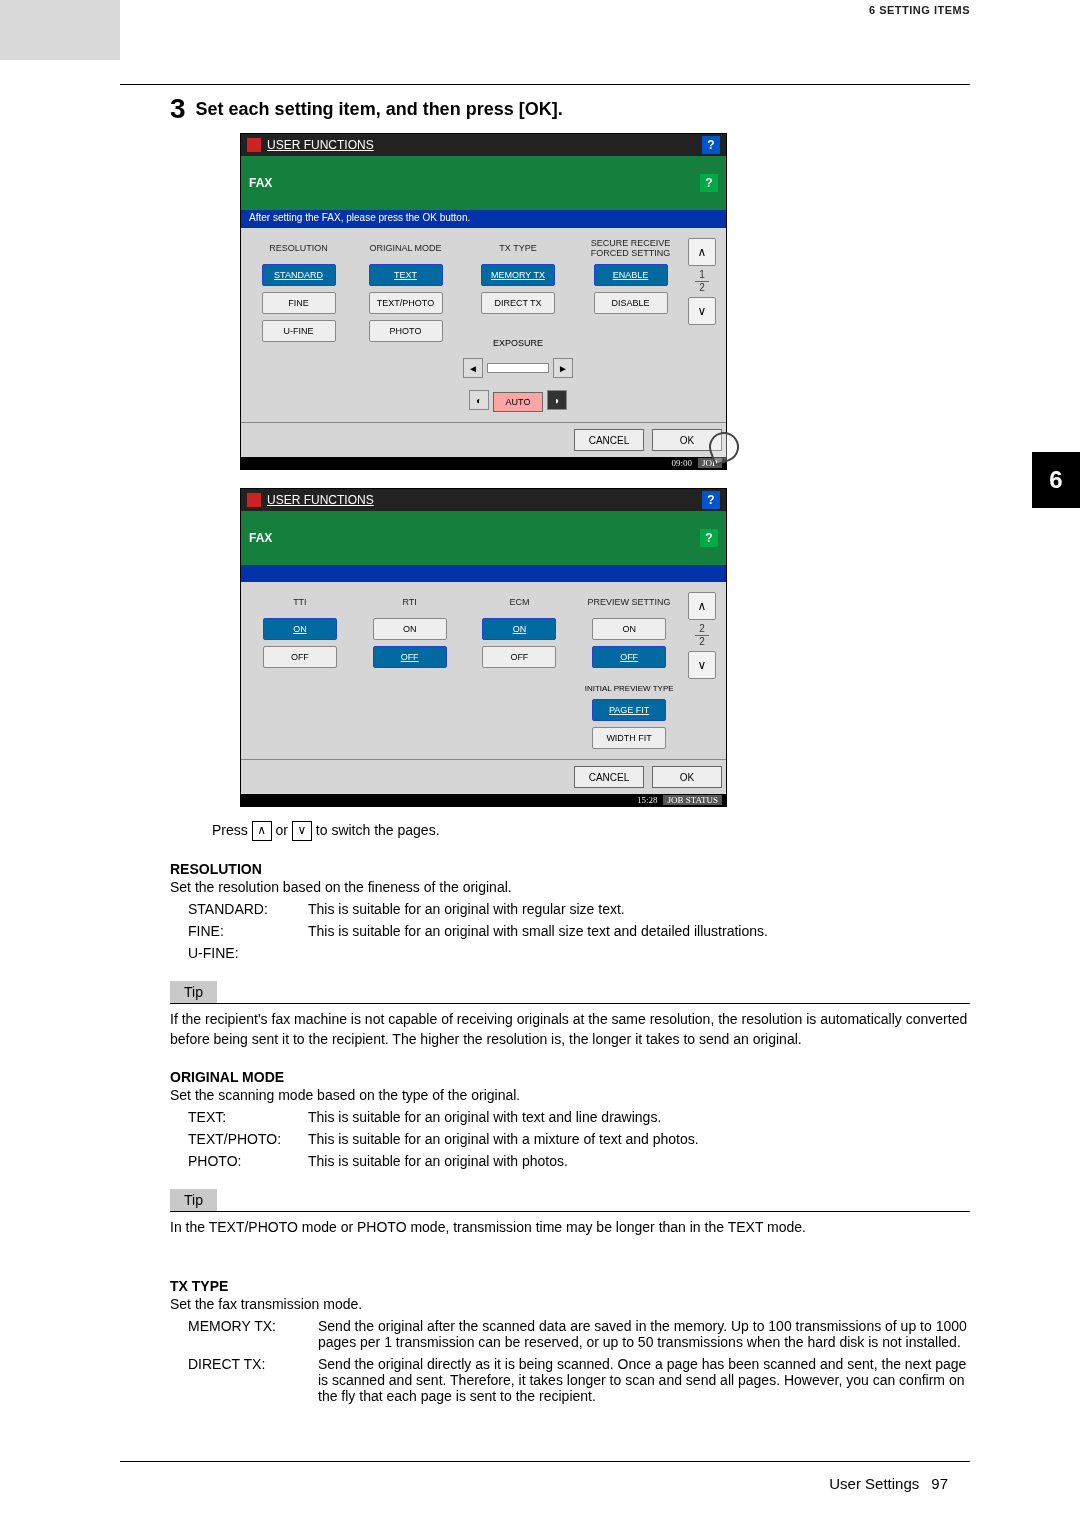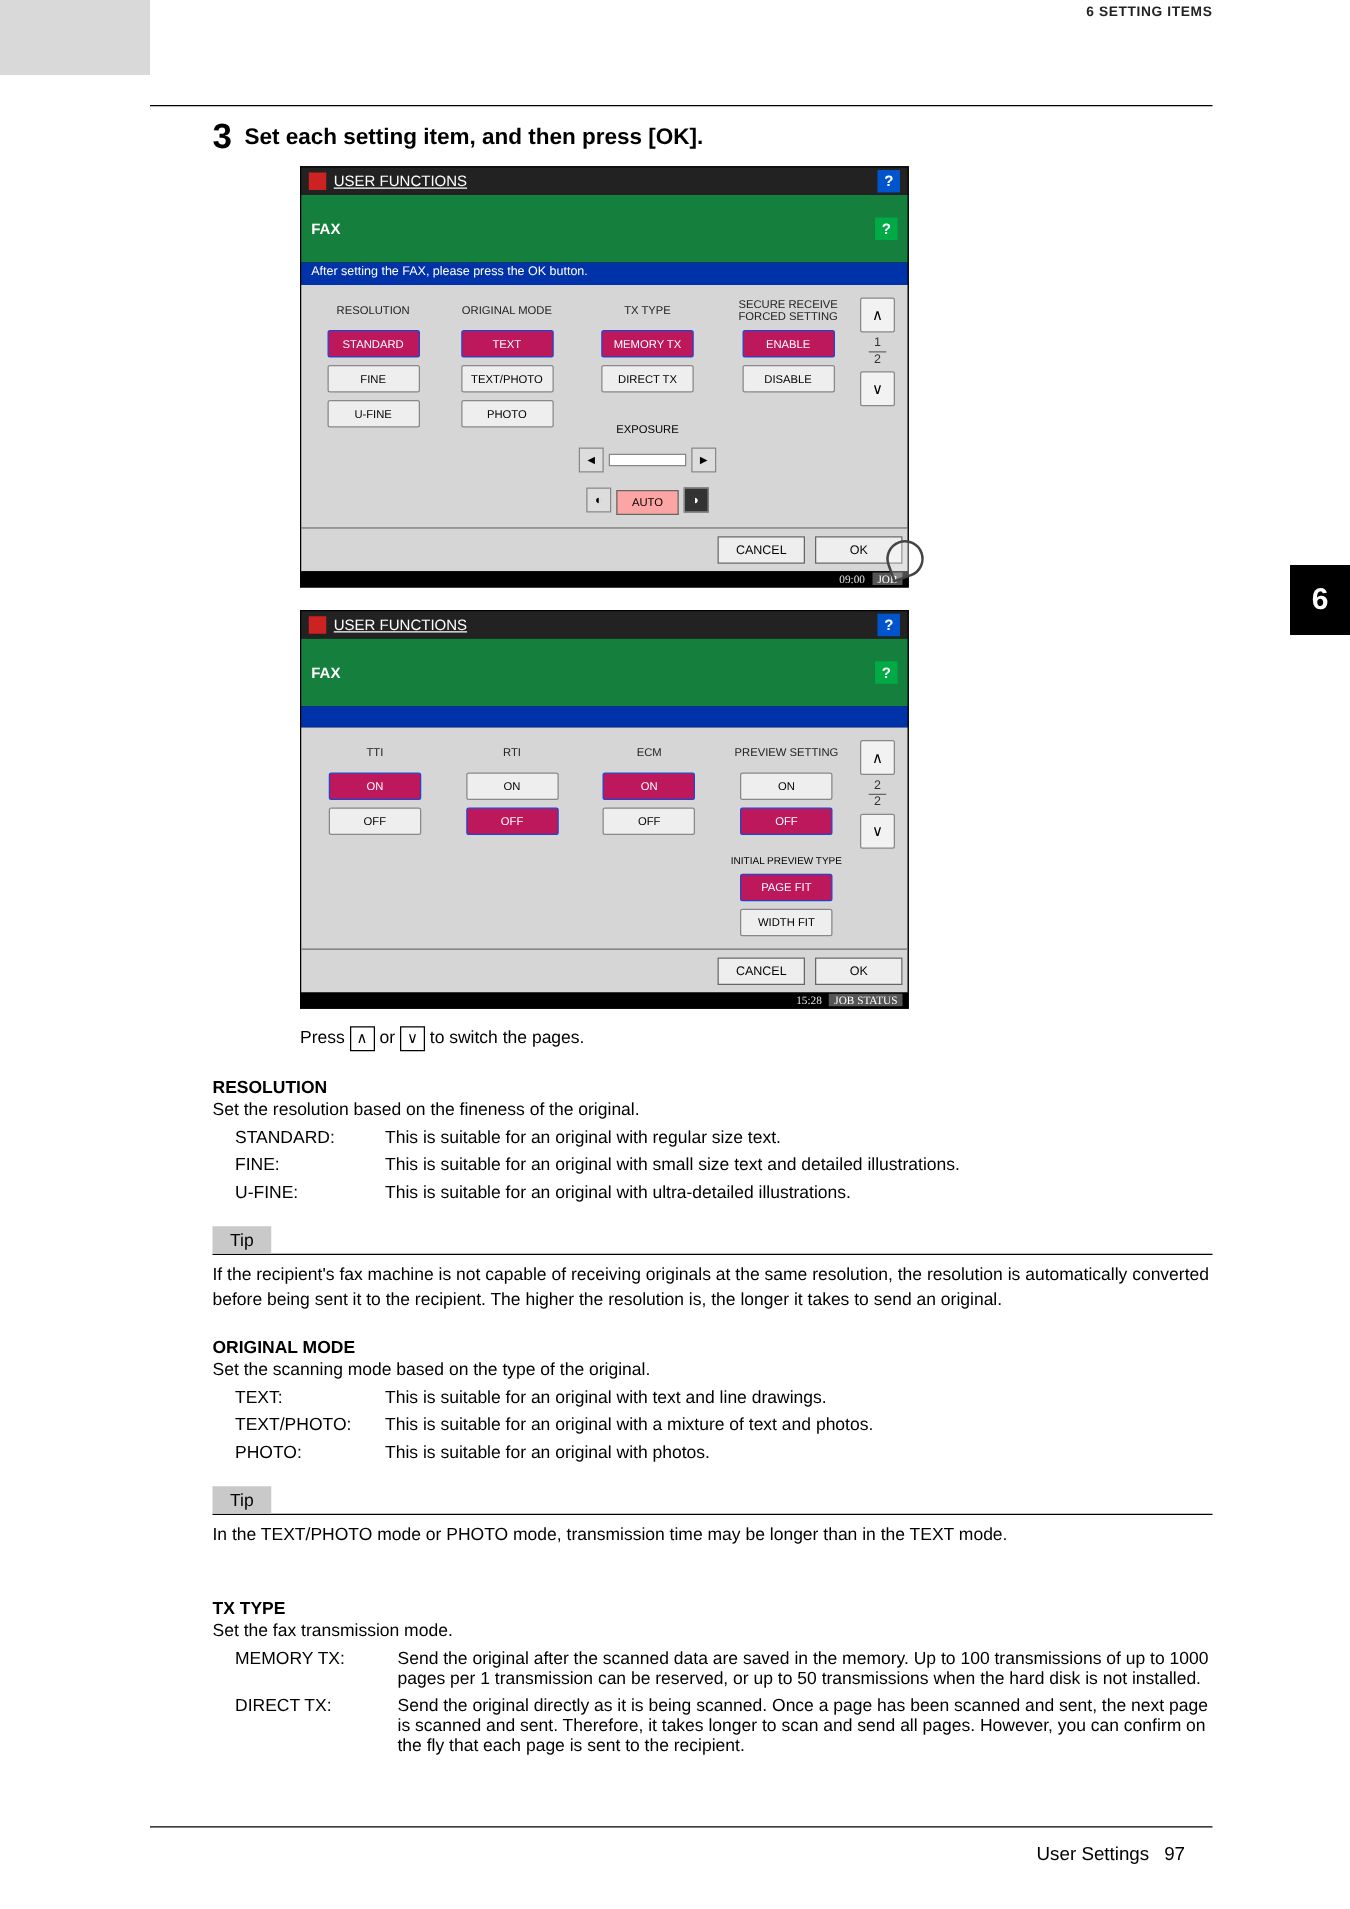--- a/index.html
+++ b/index.html
@@ -23,39 +23,39 @@
   .panel .topbar .title { flex:1; text-decoration:underline;}
   .panel .topbar .q { width:18px; height:18px; background:#0055cc; color:#fff; font-weight:bold; display:flex;justify-content:center;align-items:center; font-size:12px;}
   .panel .bluebar { background:#15803d; color:#fff; padding:18px 8px; font-size:12px; font-weight:bold; display:flex; align-items:center;}
   .panel .bluebar .q2 { margin-left:auto; width:18px;height:18px;background:#00aa44;color:#fff;display:flex;justify-content:center;align-items:center;font-size:12px;}
   .panel .subtext { background:#0033aa; color:#fff; font-size:10px; padding:2px 8px 5px;}
   .panel .body { background:#d6d6d6; padding:10px 8px 10px 8px; display:flex;}
   .columns { display:flex; flex:1; gap:8px;}
   .col { flex:1; display:flex; flex-direction:column; align-items:center; gap:6px;}
   .col-head { font-size:9px; color:#222; text-align:center; height:20px; display:flex;align-items:center;justify-content:center;}
   .btn { font-size:9px; width:72px; height:20px; background:#eee; border:1px solid #888; border-radius:2px; display:flex;align-items:center;justify-content:center;}
-  .btn.sel { background:#be185d; color:#fff; border-color:#2244cc;}
+  .btn.sel { background:#0369a1; color:#fff; border-color:#2244cc;text-decoration:underline;}
   .sidecol{ width:32px; display:flex;flex-direction:column;align-items:center;gap:4px;margin-left:6px;}
   .arrowbtn{width:26px;height:26px;background:#f2f2f2;border:1px solid #888;border-radius:2px;display:flex;align-items:center;justify-content:center;font-size:12px;}
   .pgind{font-size:10px;color:#333;text-align:center;line-height:1;}
   .pgind .slash{display:block;border-top:1px solid #666;width:14px;margin:1px auto;}
   .expo-label{font-size:9px;text-align:center;margin-top:18px;}
   .expo-bar{display:flex;align-items:center;justify-content:center;gap:4px;margin-top:4px;}
   .expo-box{width:18px;height:18px;background:#ddd;border:1px solid #888;display:flex;align-items:center;justify-content:center;font-size:10px;}
   .expo-mid{width:60px;height:8px;background:linear-gradient(#fff,#fff);border:1px solid #888;position:relative;}
   .auto-btn{width:48px;height:18px;background:#fca5a5;border:1px solid #666;font-size:9px;display:flex;align-items:center;justify-content:center;margin-top:4px;}
   .panel .footer{background:#d6d6d6;padding:6px 4px;border-top:1px solid #888;display:flex;justify-content:flex-end;gap:8px;}
   .fbtn{width:68px;height:20px;background:#eee;border:1px solid #666;font-size:10px;display:flex;align-items:center;justify-content:center;}
   .statusbar{background:#000;color:#fff;font-size:9px;display:flex;justify-content:flex-end;padding:1px 4px;gap:6px;font-family:Liberation Serif, serif;}
   .statusbar .time{opacity:.9;}
   .statusbar .job{background:#555;padding:0 4px;}
   .cursor{position:relative;}
   .cursor::after{content:"";position:absolute;right:-18px;bottom:-12px;width:26px;height:26px; border:2px solid #444; border-radius:50% 50% 50% 0; transform:rotate(-20deg); background:rgba(255,255,255,0.3);}
 
-  .below-panels{margin-left:70px;margin-top:14px;font-size:14px;}
+  .below-panels{margin-left:42px;margin-top:14px;font-size:14px;}
   .arrow-key{display:inline-block;width:18px;height:18px;border:1px solid #000;vertical-align:middle;text-align:center;line-height:16px;font-size:12px;}
 
   .section-head{font-weight:bold;margin-top:20px;font-size:14px;}
   .section-desc{margin-top:2px;font-size:14px;}
   .def-table{margin-top:4px;}
   .def-row{display:flex;margin-top:6px;}
   .def-term{width:120px;padding-left:18px;}
   .def-def{flex:1;}
 
   .tip-box{margin-top:20px;}
@@ -211,21 +211,20 @@
       <div class="def-row">
           <div class="def-term">STANDARD:</div>
           <div class="def-def">This is suitable for an original with regular size text.</div>
         </div>
       <div class="def-row">
           <div class="def-term">FINE:</div>
           <div class="def-def">This is suitable for an original with small size text and detailed illustrations.</div>
         </div>
       <div class="def-row">
           <div class="def-term">U-FINE:</div>
-          <div class="def-def">This is suitable for an original with ultra-detailed illustrations.</div>
         </div>
     </div>
     <div class="tip-box">
       <span class="tip-label">Tip</span>
       <hr class="tip-rule">
       <div class="tip-text">If the recipient's fax machine is not capable of receiving originals at the same resolution, the resolution is automatically converted before being sent it to the recipient. The higher the resolution is, the longer it takes to send an original.</div>
     </div>
 
     <div class="section-head">ORIGINAL MODE</div>
     <div class="section-desc">Set the scanning mode based on the type of the original.</div>

